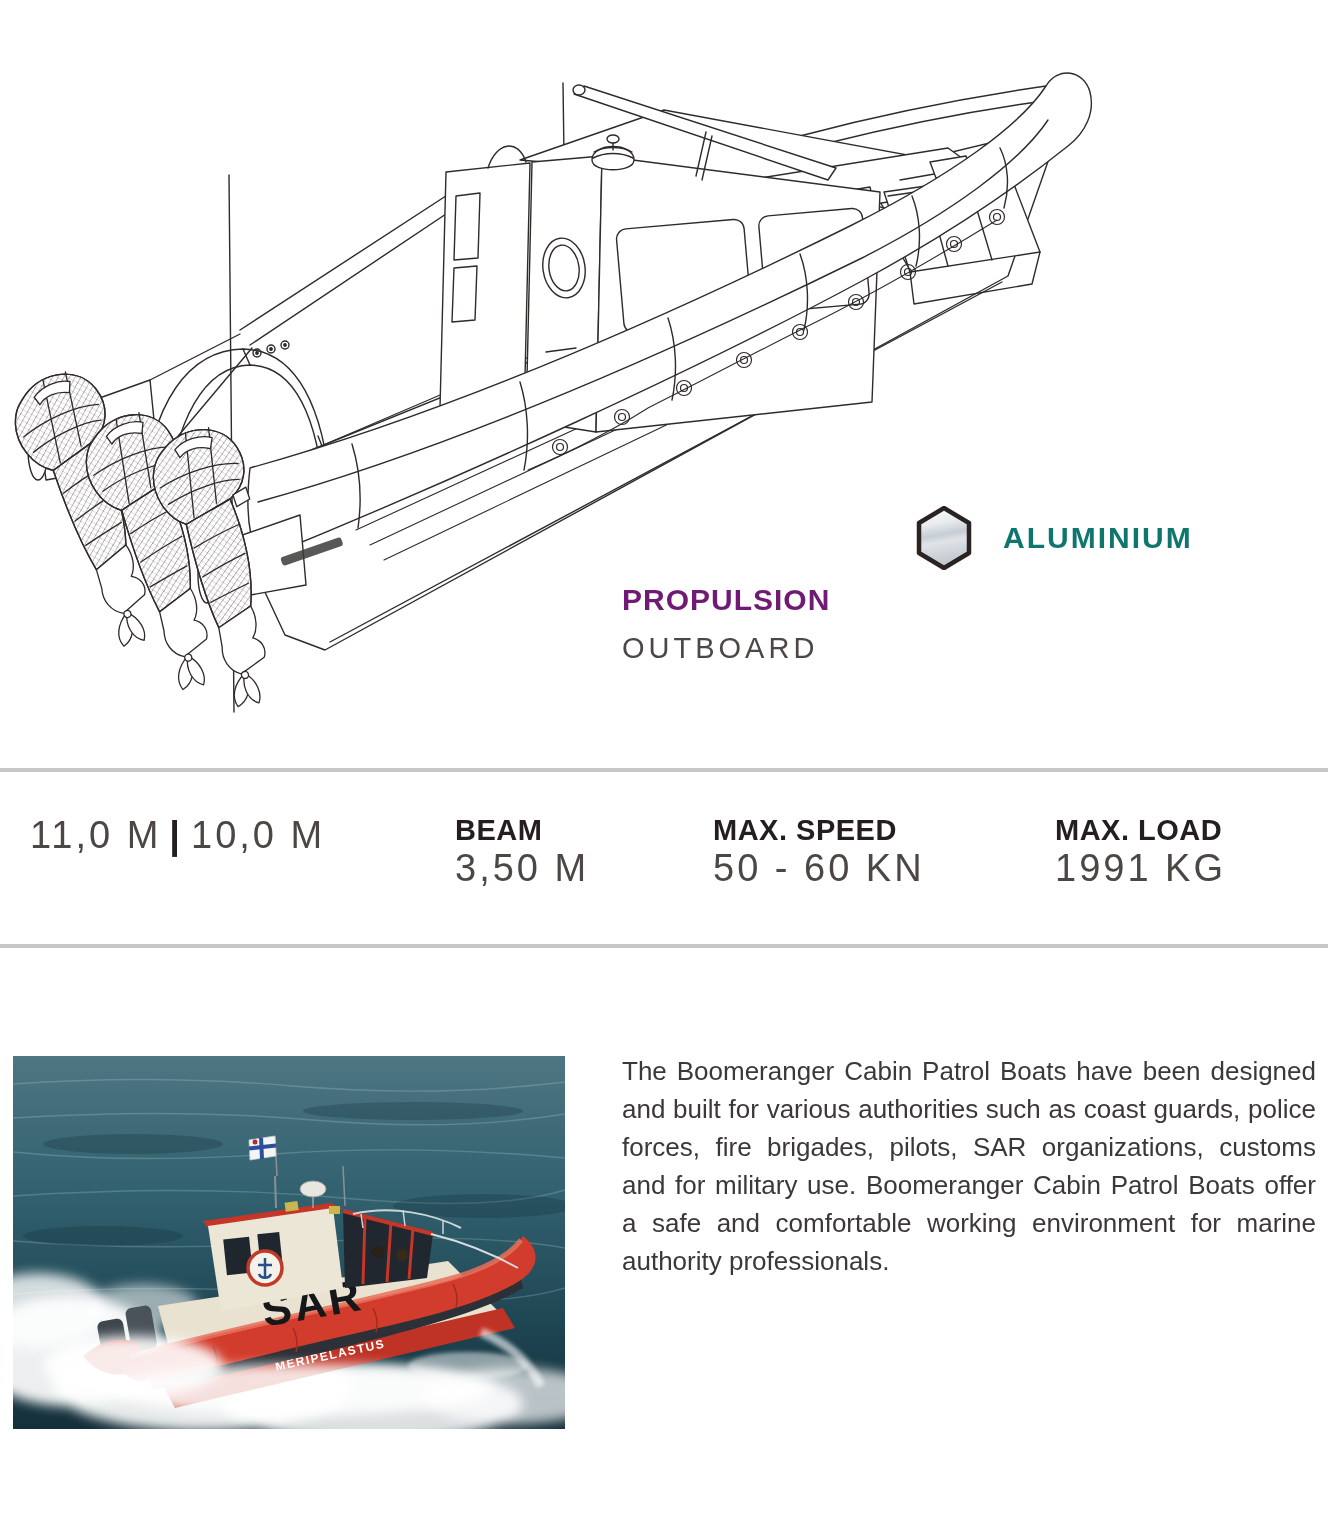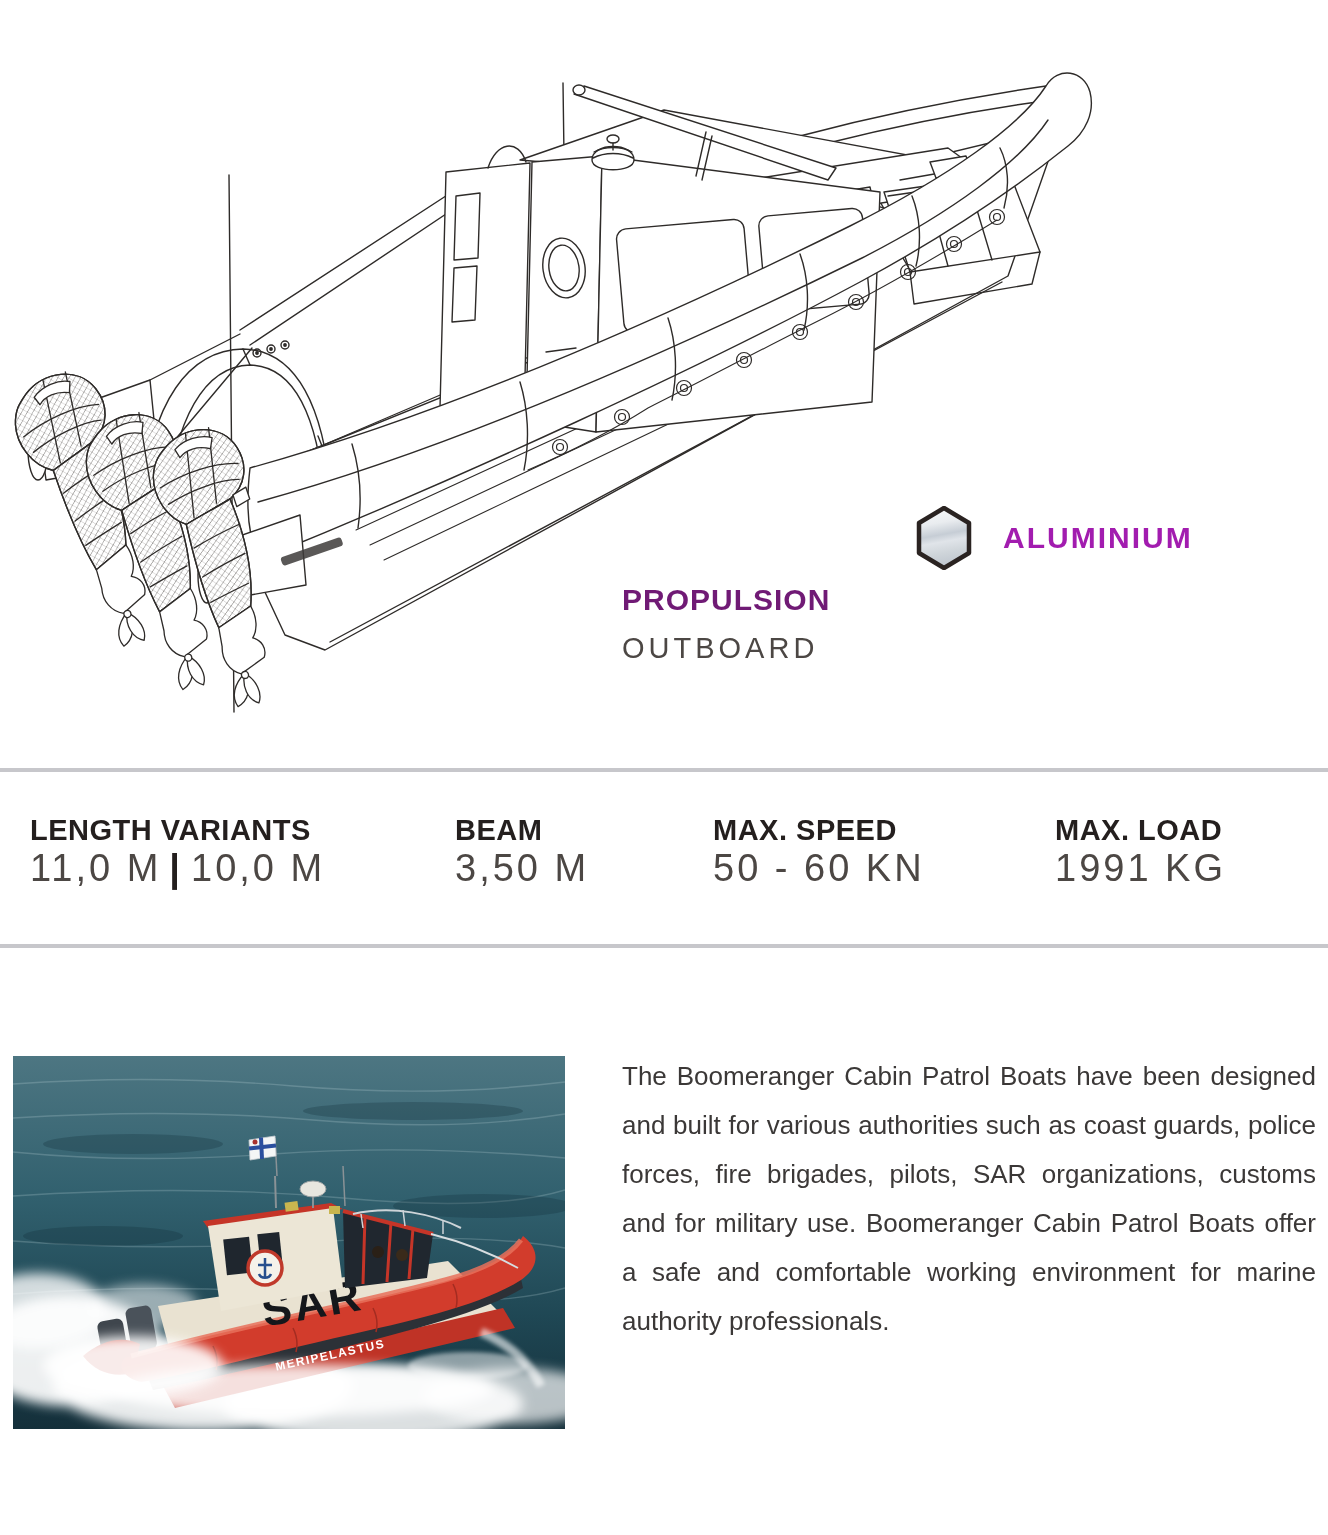--- a/index.html
+++ b/index.html
@@ -14,41 +14,41 @@
 
   
   .propulsion{left:622px;top:583px;}
   .prop-label{font-size:30px;font-weight:bold;letter-spacing:1px;color:#701a75;}
   .prop-value{font-size:29px;font-weight:normal;letter-spacing:4px;color:#4c4744;margin-top:15px;}
 
   
   .materials{left:915px;top:506px;}
   .mat-row{display:flex;align-items:center;height:64px;margin-bottom:24px;}
   .hex{width:58px;height:64px;flex:0 0 58px;}
-  .mat-name{font-size:30px;font-weight:bold;letter-spacing:2px;color:#a21caf;margin-left:30px;}
+  .mat-name{font-size:30px;font-weight:bold;letter-spacing:2px;color:#0f766e;margin-left:30px;}
 
   
   .divider{left:0;width:1328px;height:4px;background:#c7c7cb;}
   .divider-1{top:768px;}
   .divider-2{top:944px;}
 
   
   .specs{left:0;top:814px;width:1328px;height:90px;}
   .spec{position:absolute;top:0;white-space:nowrap;}
   .spec-label{font-size:29px;font-weight:bold;letter-spacing:0.5px;color:#241f1e;}
   .spec-value{font-size:38px;font-weight:normal;letter-spacing:3px;color:#4c4744;}
   .spec-value .sep{font-weight:bold;color:#241f1e;padding:0 8px;}
 
   
   .photo{left:13px;top:1056px;width:552px;height:373px;}
 
   
   .article{left:622px;top:1052px;width:694px;}
   .article h2{margin:0 0 10px 0;font-size:28px;font-weight:bold;letter-spacing:1.5px;color:#241f1e;}
-  .article p{margin:0;font-size:26px;line-height:49px;color:#3b3837;text-align:justify;}
+  .article p{margin:0;font-size:26px;line-height:38px;color:#3b3837;text-align:justify;}
 </style>
 </head>
 <body>
 
 <svg class="abs drawing" viewBox="0 0 1328 760" aria-hidden="true">
   <defs>
     <pattern id="mesh" width="8" height="8" patternUnits="userSpaceOnUse">
       <path d="M0 8 L8 0" stroke="#6f6c69" stroke-width="0.7" fill="none"></path>
       <path d="M0 0 L8 8" stroke="#a5a19e" stroke-width="0.5" fill="none"></path>
     </pattern>
@@ -212,21 +212,20 @@
     </svg>
     <span class="mat-name">ALUMINIUM</span>
   </div>
 </div>
 
 <div class="abs divider divider-1"></div>
 <div class="abs divider divider-2"></div>
 
 <div class="abs specs">
   <div class="spec" style="left:30px">
-    <div class="spec-label">LENGTH VARIANTS</div>
     <div class="spec-value"><span>11,0 M</span><span class="sep">|</span><span>10,0 M</span></div>
   </div>
   <div class="spec" style="left:455px">
     <div class="spec-label">BEAM</div>
     <div class="spec-value">3,50 M</div>
   </div>
   <div class="spec" style="left:713px">
     <div class="spec-label">MAX. SPEED</div>
     <div class="spec-value">50 - 60 KN</div>
   </div>

